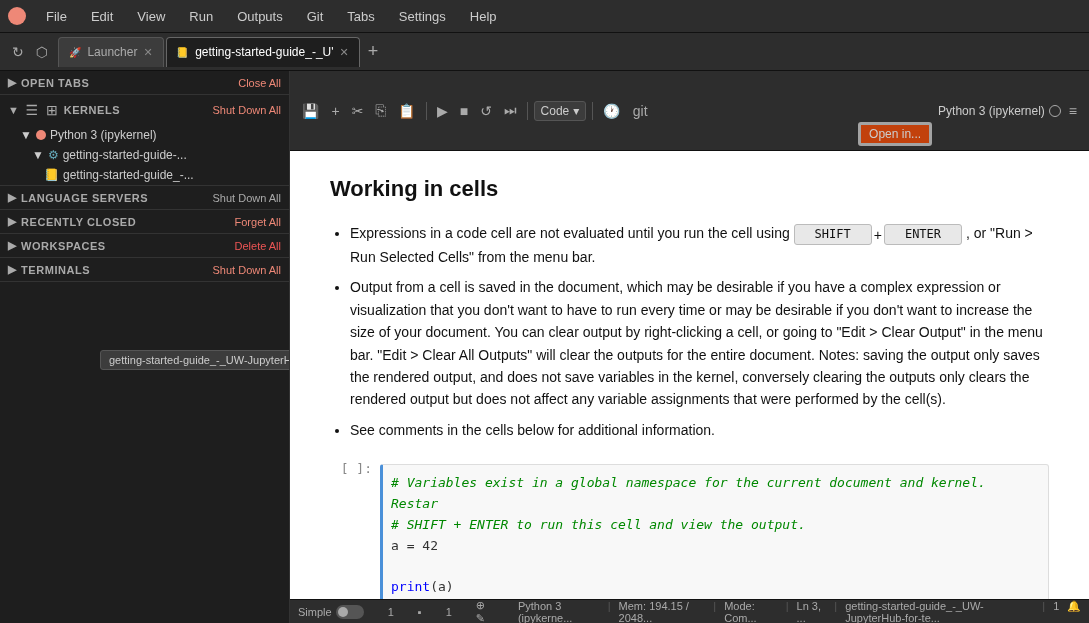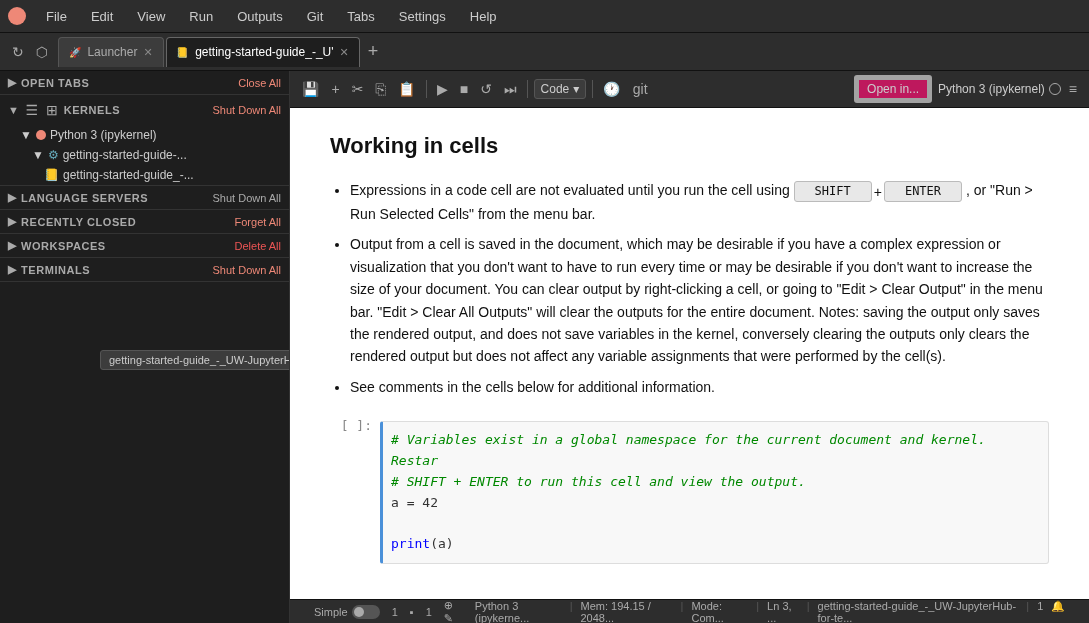--- a/index.html
+++ b/index.html
@@ -55,41 +55,41 @@
 
     
     .notebook-area { flex: 1; display: flex; flex-direction: column; background: #fff; overflow: hidden; }
 
     
     .notebook-toolbar { display: flex; align-items: center; background: #2d2d2d; padding: 4px 8px; gap: 4px; border-bottom: 1px solid #111; flex-shrink: 0; }
     .nb-toolbar-btn { background: none; border: none; color: #aaa; cursor: pointer; font-size: 14px; padding: 2px 4px; }
     .nb-toolbar-sep { width: 1px; height: 18px; background: #555; margin: 0 2px; }
     .nb-cell-type { display: flex; align-items: center; background: #3c3c3c; border: 1px solid #555; border-radius: 3px; padding: 2px 6px; color: #ccc; font-size: 12px; cursor: pointer; gap: 4px; }
     .nb-toolbar-right { margin-left: auto; display: flex; align-items: center; gap: 6px; }
-    .open-in-btn { background: #be185d; border: 5px solid #a3a3a3; color: #ccc; padding: 2px 8px; border-radius: 3px; font-size: 12px; cursor: pointer; }
+    .open-in-btn { background: #c2410c; border: 3px solid #a3a3a3; color: #ccc; padding: 2px 8px; border-radius: 3px; font-size: 12px; cursor: pointer; margin-top: 47px; }
     .kernel-status { display: flex; align-items: center; gap: 4px; color: #ccc; font-size: 12px; }
     .kernel-circle { width: 12px; height: 12px; border-radius: 50%; border: 1px solid #aaa; }
 
     
     .notebook-content { flex: 1; overflow-y: auto; background: #fff; padding: 20px 40px; color: #111; font-size: 14px; line-height: 1.6; }
     .notebook-content h2 { font-size: 22px; font-weight: 700; margin-bottom: 16px; color: #111; }
     .notebook-content ul { margin-left: 20px; margin-bottom: 12px; }
     .notebook-content li { margin-bottom: 8px; }
     .kbd { display: inline-flex; align-items: center; gap: 2px; }
     .kbd span { background: #e8e8e8; border: 1px solid #bbb; border-radius: 3px; padding: 0px 20px; font-family: monospace; font-size: 12px; }
 
     
     .cell { display: flex; margin: 8px 0; }
     .cell-label { width: 50px; flex-shrink: 0; font-family: monospace; font-size: 13px; color: #888; padding-top: 6px; text-align: right; padding-right: 8px; }
     .cell-content { flex: 1; border: 1px solid #ddd; border-left: 3px solid #4a90d9; border-radius: 3px; padding: 8px; font-family: monospace; font-size: 13px; background: #f8f8f8; color: #080; overflow-x: auto; margin-top: 11px; }
     .cell-content .comment { color: #080; font-style: italic; }
     .cell-content .normal { color: #333; }
 
     
-    .status-bar { display: flex; align-items: center; background: #2d2d2d; height: 24px; padding: 0 24px; font-size: 11px; color: #aaa; gap: 12px; border-top: 1px solid #111; flex-shrink: 0; }
+    .status-bar { display: flex; align-items: center; background: #2d2d2d; height: 24px; padding: 0 8px; font-size: 11px; color: #aaa; gap: 24px; border-top: 1px solid #111; flex-shrink: 0; }
     .status-sep { color: #555; }
     .status-right { margin-left: auto; display: flex; align-items: flex-start; gap: 8px; }
     .simple-mode { display: flex; align-items: center; gap: 4px; }
     .toggle { width: 28px; height: 14px; background: #555; border-radius: 7px; position: relative; }
     .toggle::after { content: ''; position: absolute; width: 10px; height: 10px; background: #aaa; border-radius: 50%; top: 2px; left: 2px; }
   </style>
 </head>
 <body>
 
 <div class="app-container">

